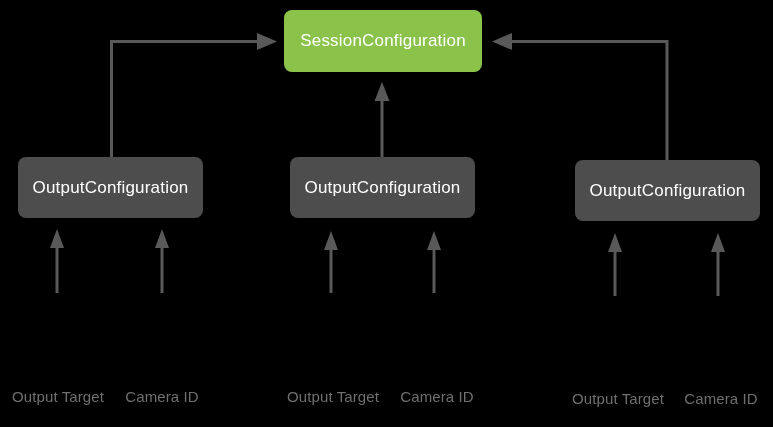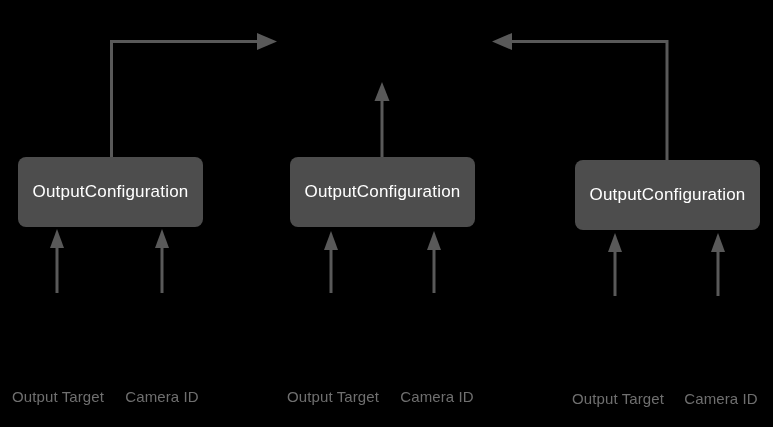--- a/index.html
+++ b/index.html
@@ -51,21 +51,21 @@
   }
   .node-session {
     left: 284px;
     top: 10px;
     width: 198px;
     height: 62px;
     background: var(--session-node-fill);
   }
   .node-output {
     width: 185px;
-    height: 70px;
+    height: 61px;
     background: var(--output-node-fill);
   }
   .node-output-0 { left: 18px;  top: 157px; }
   .node-output-1 { left: 290px; top: 157px; }
   .node-output-2 { left: 575px; top: 160px; }
   .input-label {
     position: absolute;
     width: 130px;
     text-align: center;
     color: var(--input-label-text);
@@ -123,20 +123,21 @@
     <g>
       <path class="arrow-line" d="M615 296 L615 252"></path>
       <polygon class="arrow-head" points="615,233 608,252 622,252"></polygon>
     </g>
     <g>
       <path class="arrow-line" d="M718 296 L718 252"></path>
       <polygon class="arrow-head" points="718,233 711,252 725,252"></polygon>
     </g>
   </svg>
 
+  <div class="node node-session">SessionConfiguration</div>
 
   <div class="node node-output node-output-0">OutputConfiguration</div>
   <div class="node node-output node-output-1">OutputConfiguration</div>
   <div class="node node-output node-output-2">OutputConfiguration</div>
 
   <div class="input-label il-0">Output Target</div>
   <div class="input-label il-1">Camera ID</div>
   <div class="input-label il-2">Output Target</div>
   <div class="input-label il-3">Camera ID</div>
   <div class="input-label il-4">Output Target</div>

